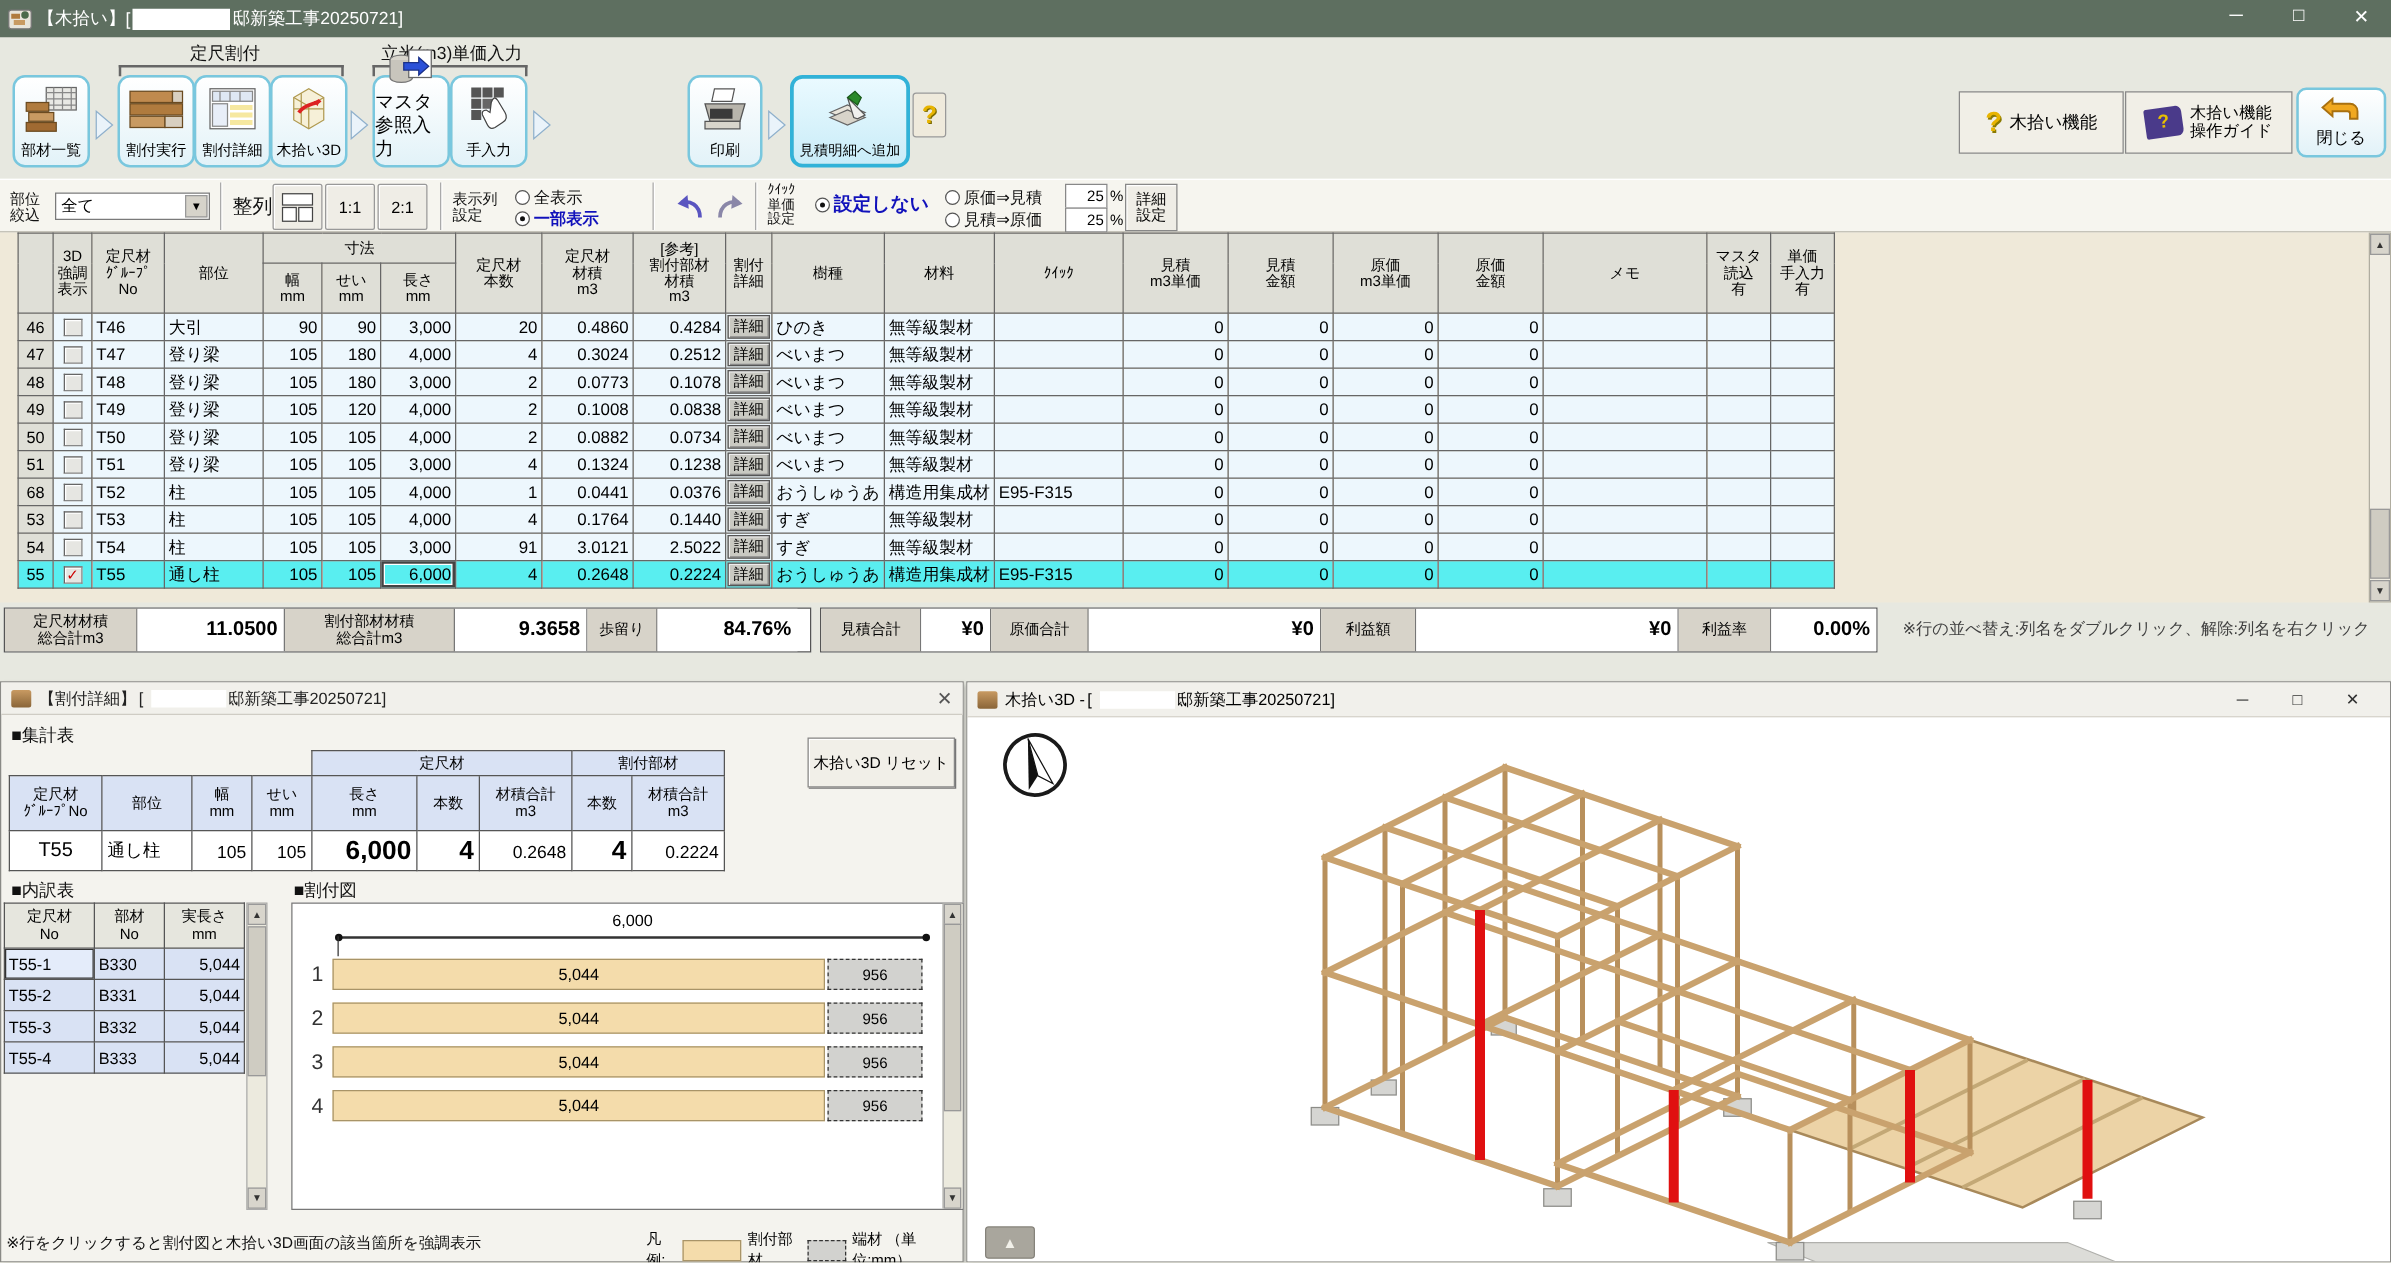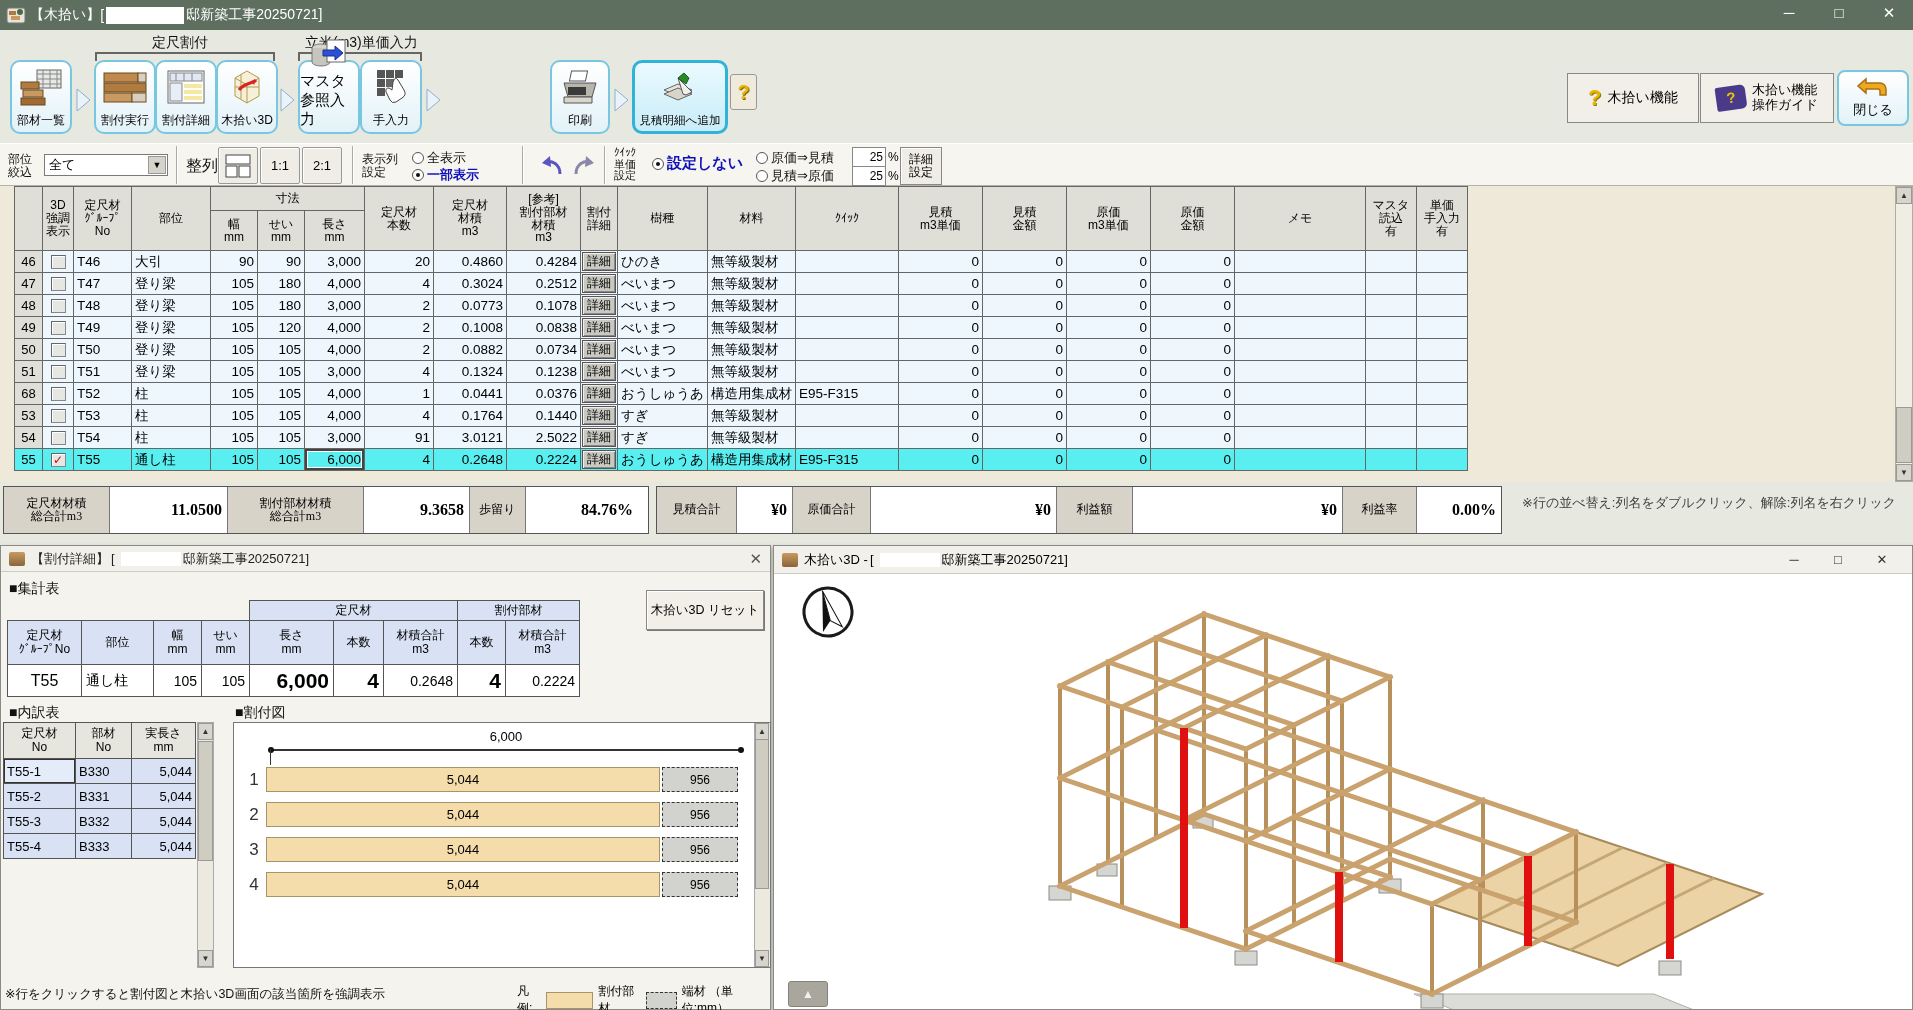--- a/index.html
+++ b/index.html
@@ -54,21 +54,21 @@
   table.main tr.hl td { background:#59eef0; }
   table.main td.selcell { box-shadow:inset 0 0 0 2px #444, inset 0 0 0 3px #fff; }
   .cb { width:15px; height:14px; margin:0 auto; background:#e6e6e2; border:1px solid #888; border-top-color:#666; border-left-color:#666; box-shadow:inset 1px 1px 0 #fff; color:#c00; font-size:12px; font-weight:bold; line-height:12px; text-align:center; }
   .dbtn { display:inline-block; width:100%; background:#c9c9c2; border:1px solid #555; box-shadow:inset 1px 1px 0 #eee, inset -1px -1px 0 #888; font-size:12px; text-align:center; cursor:pointer; }
   .vscroll { position:absolute; right:0; top:0; width:18px; height:296px; background:#f0ede3; border:1px solid #b0ada0; }
   .sb-btn { position:absolute; left:0; width:16px; height:17px; background:#d8d5cc; border:1px solid #999; font-size:8px; color:#333; display:flex; align-items:center; justify-content:center; cursor:pointer; }
   .sb-thumb { position:absolute; left:0; width:16px; background:#cfccc2; border:1px solid #999; cursor:pointer; }
 
   
   .sumbar { position:absolute; left:0; top:486px; width:1913px; height:40px; background:#e7e8e0; font-size:12px; }
-  .sgroup { position:absolute; top:0; height:48px; border:1px solid #555; display:flex; background:#fff;font-family:Liberation Serif, serif; }
+  .sgroup { position:absolute; top:0; height:36px; border:1px solid #555; display:flex; background:#fff; }
   .sum-label { background:#d7d3c9; border-right:1px solid #777; display:flex; align-items:center; justify-content:center; text-align:center; white-space:pre-line; line-height:1.1; }
   .sum-value { background:#fff; border-right:1px solid #777; display:flex; align-items:center; justify-content:flex-end; padding-right:5px; font-size:16px; font-weight:bold; }
   .sum-note { position:absolute; left:1522px; top:8px; font-size:13px; color:#404040; }
 
   
   .subwin { position:absolute; background:#f4f3ee; border:1px solid #8a8a86; box-shadow:2px 2px 4px rgba(0,0,0,.25); }
   .subtitle { height:26px; background:#f1f0eb; border-bottom:1px solid #cfccc4; display:flex; align-items:center; gap:6px; padding:0 8px; font-size:13px; color:#222; }
   .subtitle .redact { display:inline-block; width:60px; height:14px; background:#fff; }
   .subclose { margin-left:auto; font-size:15px; color:#555; cursor:pointer; }
   .wicon { width:16px; height:14px; background:linear-gradient(#c89a62,#8a6538); border-radius:2px; }

